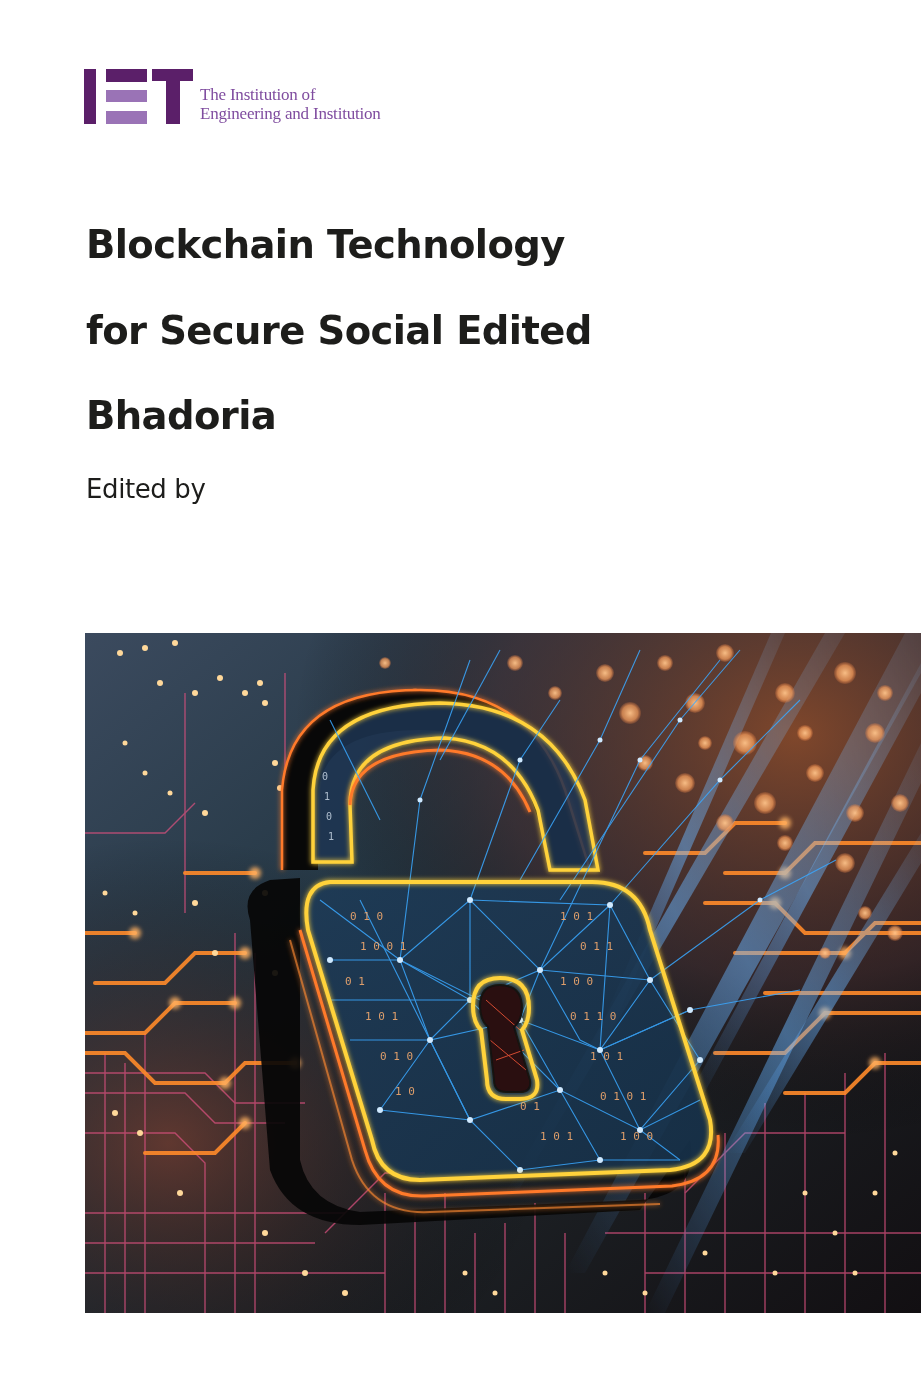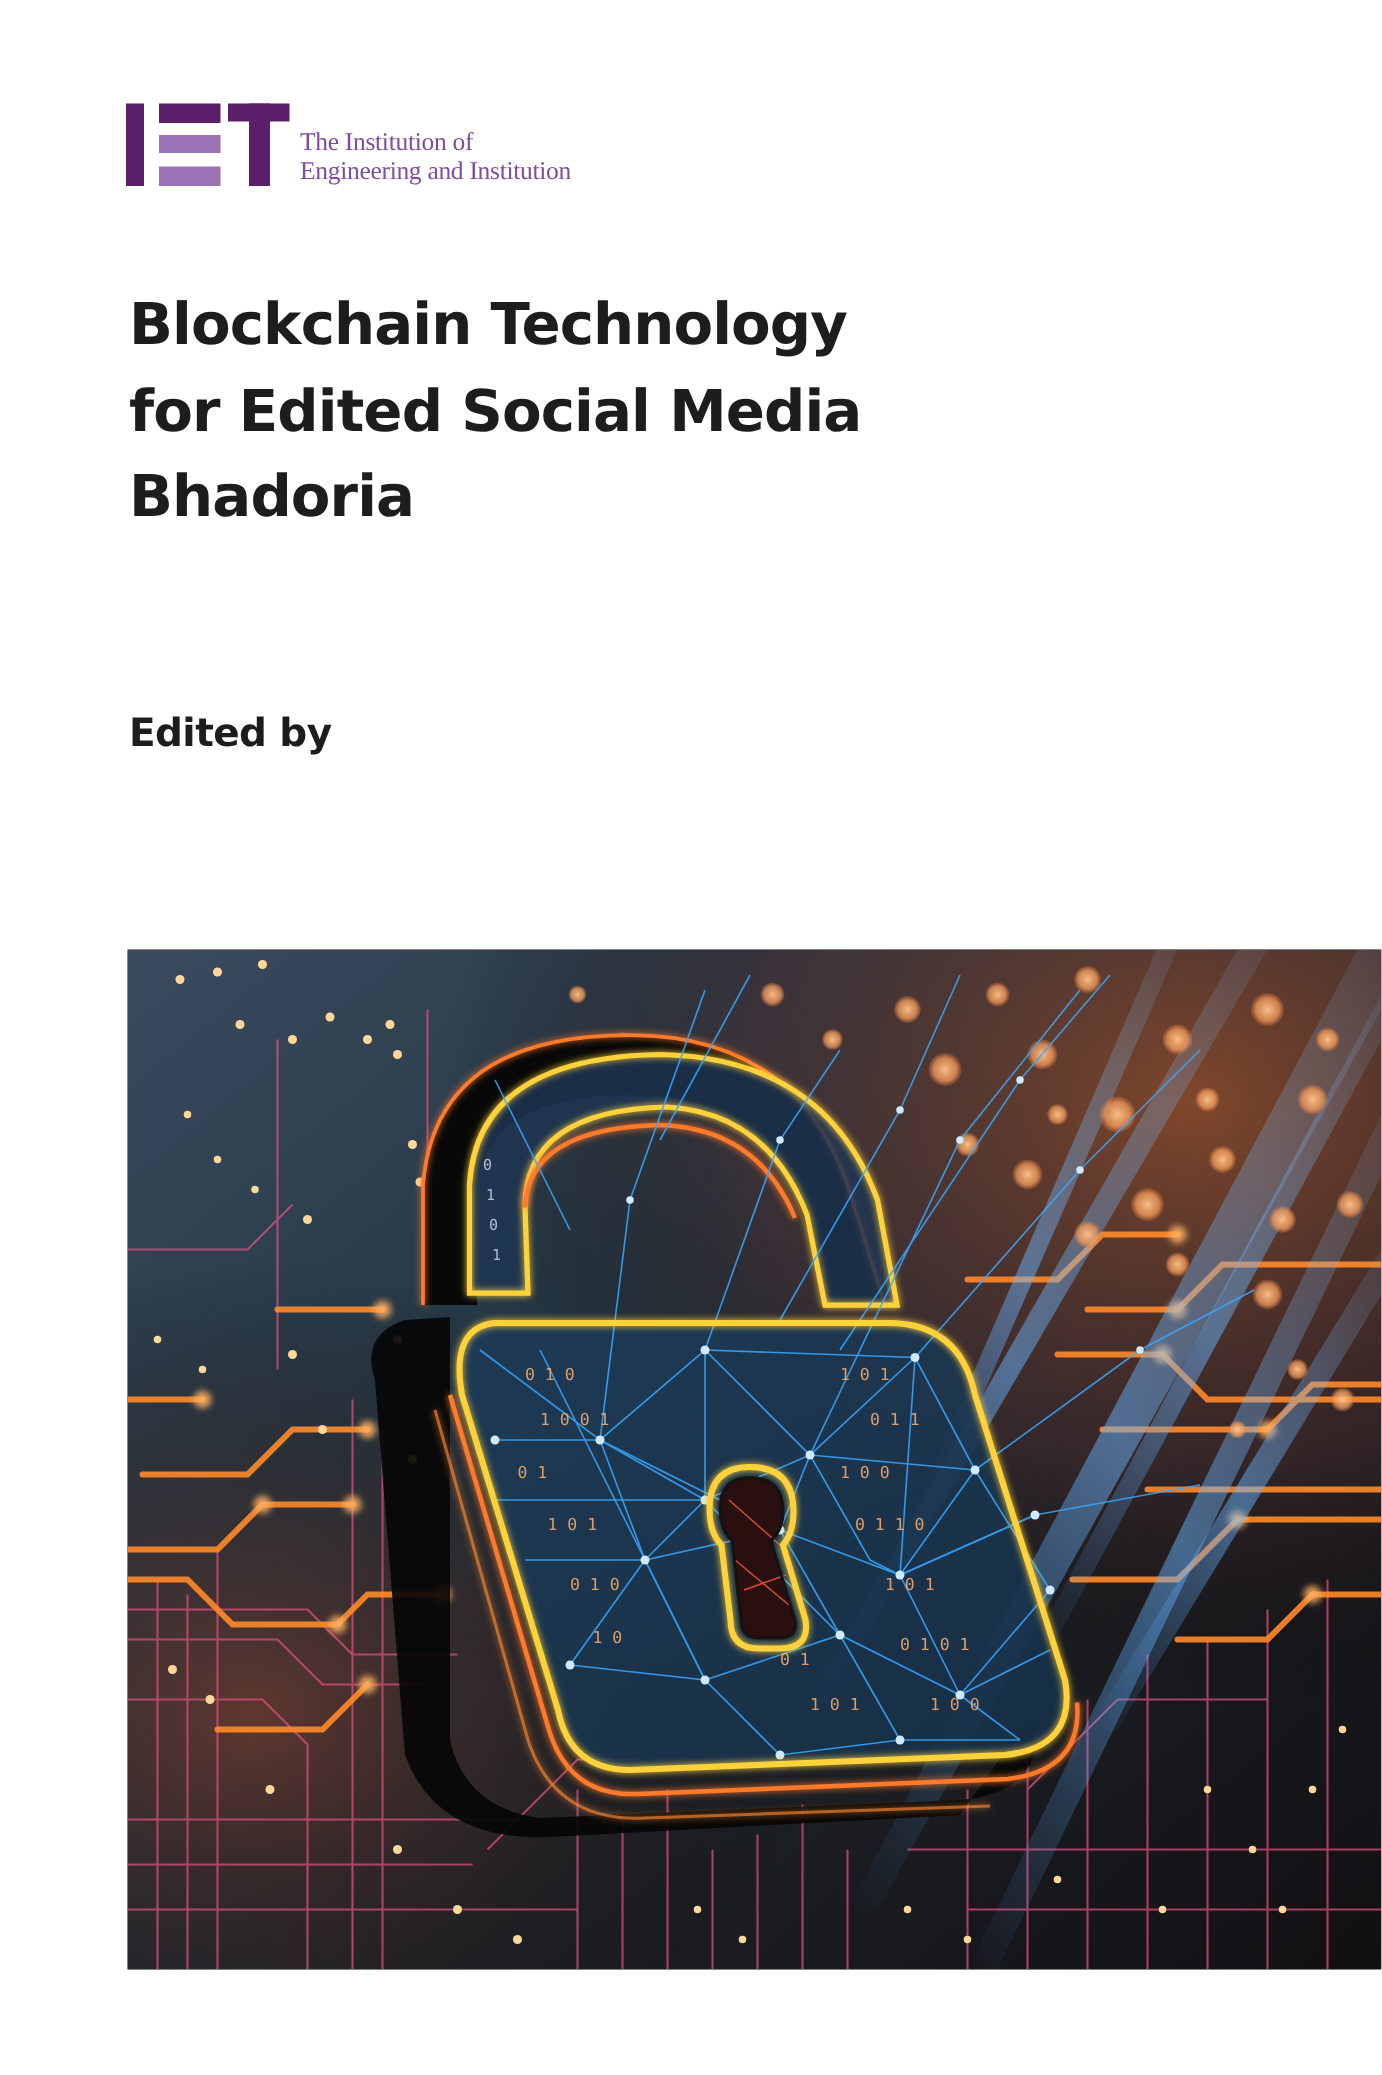--- a/index.html
+++ b/index.html
@@ -3,22 +3,22 @@
 <meta charset="utf-8">
 <style>
   html, body { margin: 0; padding: 0; background: #ffffff; }
   body { width: 921px; height: 1383px; position: relative; overflow: hidden; font-family: "DejaVu Sans", "Liberation Sans", sans-serif; }
   .logo { position: absolute; left: 84px; top: 69px; width: 360px; height: 56px; }
   .logo .bar { position: absolute; }
   .logo .dark { background: #5b1f69; }
   .logo .light { background: #9a73b6; }
   .logo-text { position: absolute; left: 116px; top: 16px; color: #7f4c9f; font-family: Liberation Serif, serif; font-size: 17px; line-height: 19px; letter-spacing: -0.2px; white-space: nowrap; }
   .title { position: absolute; left: 86px; top: 188px; width: 760px; color: #1d1d1b; font-family: "DejaVu Sans", sans-serif; font-weight: 600; font-size: 38.5px; line-height: 57.5px; letter-spacing: -0.6px; }
-  .title div { white-space: nowrap; }
-  .edited { position: absolute; left: 86px; top: 470px; color: #1d1d1b; font-family: "DejaVu Sans", sans-serif; font-size: 26px; line-height: 38px; letter-spacing: -0.4px; font-weight: 700; }
+  .title div { white-space: nowrap; margin-top: 28px; }
+  .edited { position: absolute; left: 86px; top: 470px; color: #1d1d1b; font-family: "DejaVu Sans", sans-serif; font-size: 26px; line-height: 38px; letter-spacing: -0.4px; font-weight: 400; }
   .editors { position: absolute; left: 86px; top: 508px; width: 720px; color: #1d1d1b; font-family: "DejaVu Sans", sans-serif; font-weight: 600; font-size: 26px; line-height: 38px; letter-spacing: -0.5px; }
   .editors div { white-space: nowrap; }
   .hero { position: absolute; left: 85px; top: 633px; width: 836px; height: 680px; overflow: hidden; background: #1a2a33; }
   .hero svg { display: block; }
 </style>
 </head>
 <body>
 
 <div class="logo">
   <div class="bar dark" style="left:0;top:0;width:12px;height:55px;"></div>
@@ -28,21 +28,21 @@
   <div class="bar dark" style="left:68px;top:0;width:41px;height:12px;"></div>
   <div class="bar dark" style="left:82px;top:0;width:14px;height:55px;"></div>
   <div class="logo-text">
     <div>The Institution of</div>
     <div>Engineering and Institution</div>
   </div>
 </div>
 
 <div class="title">
   <div>Blockchain Technology</div>
-  <div>for Edited Social Media</div>
+  <div>for Secure Social Edited</div>
   <div>Bhadoria</div>
 </div>
 
 <div class="edited">Edited by</div>
 <div class="editors">
 </div>
 
 <div class="hero">
   <svg width="836" height="680" viewBox="0 0 836 680" xmlns="http://www.w3.org/2000/svg">
     <defs>

